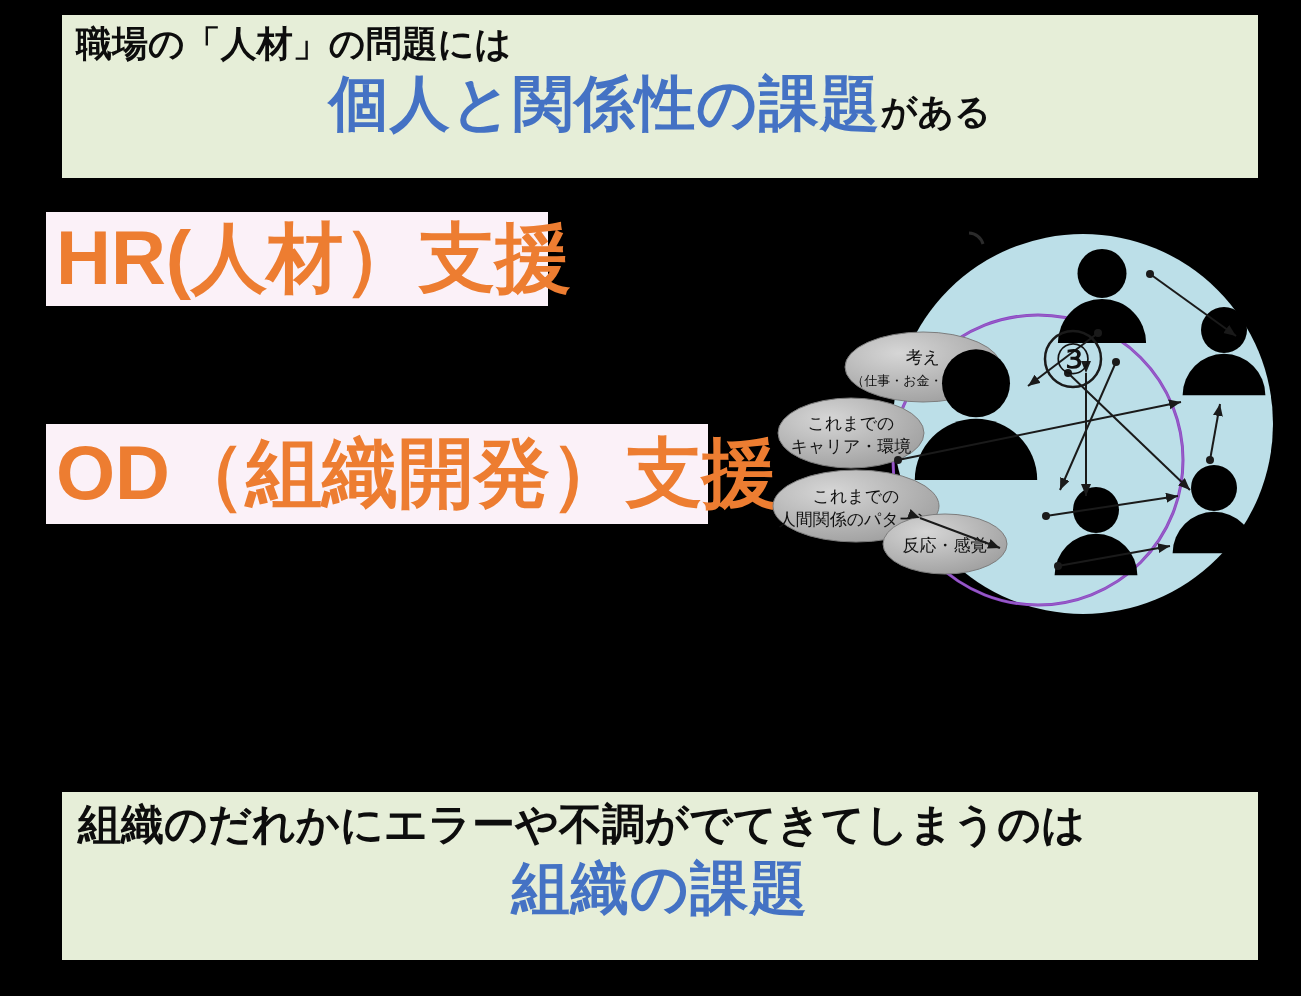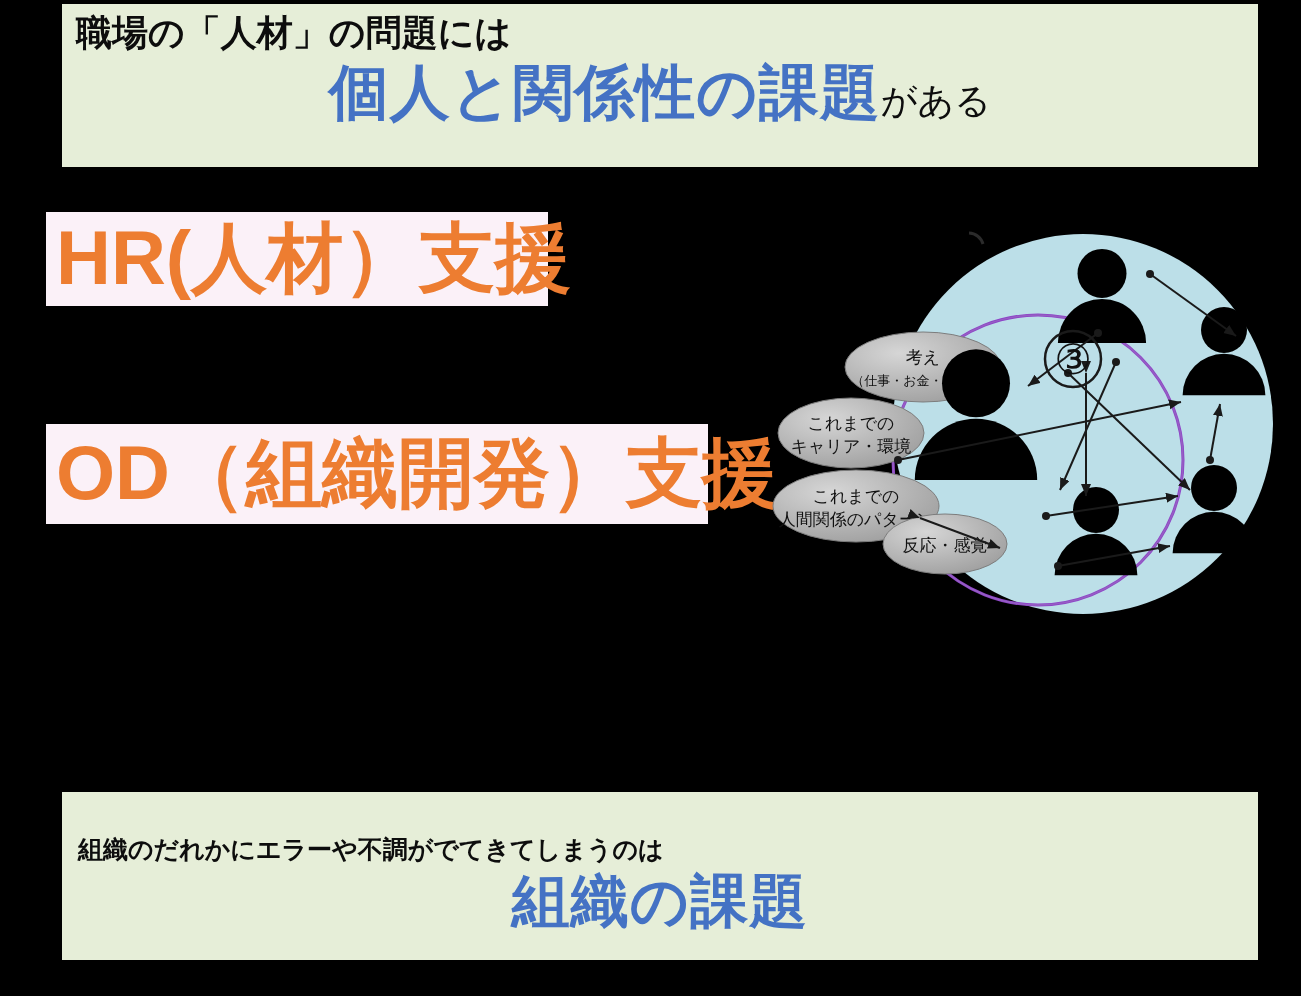--- a/index.html
+++ b/index.html
@@ -3,31 +3,31 @@
 <meta charset="utf-8">
 <style>
   html,body{margin:0;padding:0;background:#000;}
   body{width:1301px;height:996px;overflow:hidden;
        font-family:"Liberation Sans","DejaVu Sans",sans-serif;}
   #stage{position:relative;width:1301px;height:996px;background:#000;}
 
   
   .banner{position:absolute;background:#e6eed8;box-sizing:border-box;
           padding:6px 0 0 0;}
-  #top-banner{left:62px;top:4px;width:1196px;height:163px;}
+  #top-banner{left:62px;top:15px;width:1196px;height:163px;}
   #bottom-banner{left:62px;top:792px;width:1196px;height:168px;}
 
   .ban-line1{font-size:36px;font-weight:bold;color:#0d0d0d;
              letter-spacing:0px;margin-left:14px;line-height:1.25;
              white-space:nowrap;}
-  #bottom-banner .ban-line1{margin-left:16px;font-size:25px;margin-top:36px;}
+  #bottom-banner .ban-line1{margin-left:16px;font-size:43px;}
   .ban-line2{text-align:center;white-space:nowrap;margin-top:-2px;}
   .ban-em{font-size:60px;font-weight:bold;color:#4472c4;
           letter-spacing:1px;}
-  .ban-tail{font-size:36px;font-weight:normal;color:#0d0d0d;text-align:center;}
+  .ban-tail{font-size:36px;font-weight:bold;color:#0d0d0d;text-align:center;}
   #bottom-banner .ban-line2{}
   #bottom-banner .ban-em{font-size:58px;}
 
   
   .oband{position:absolute;background:#fbf1f8;color:#ed7d31;
          font-weight:bold;white-space:nowrap;box-sizing:border-box;
          display:flex;align-items:center;}
   #hr-band{left:46px;top:212px;width:502px;height:94px;
            font-size:76px;padding-left:10px;}
   #od-band{left:46px;top:424px;width:662px;height:100px;

